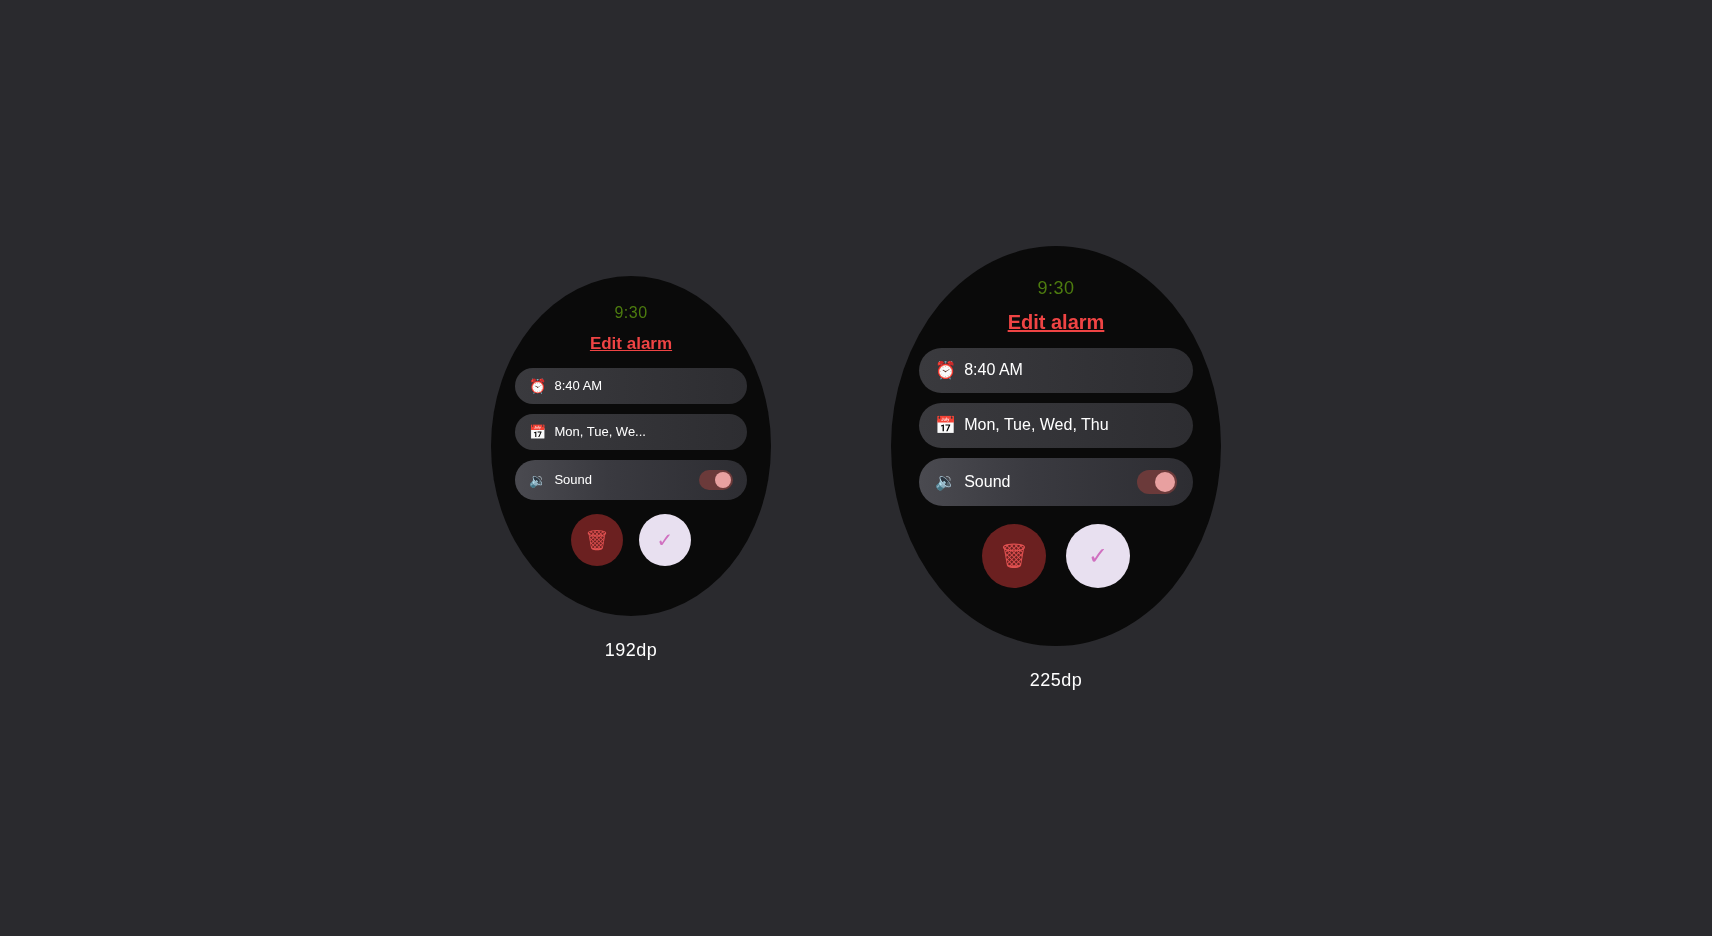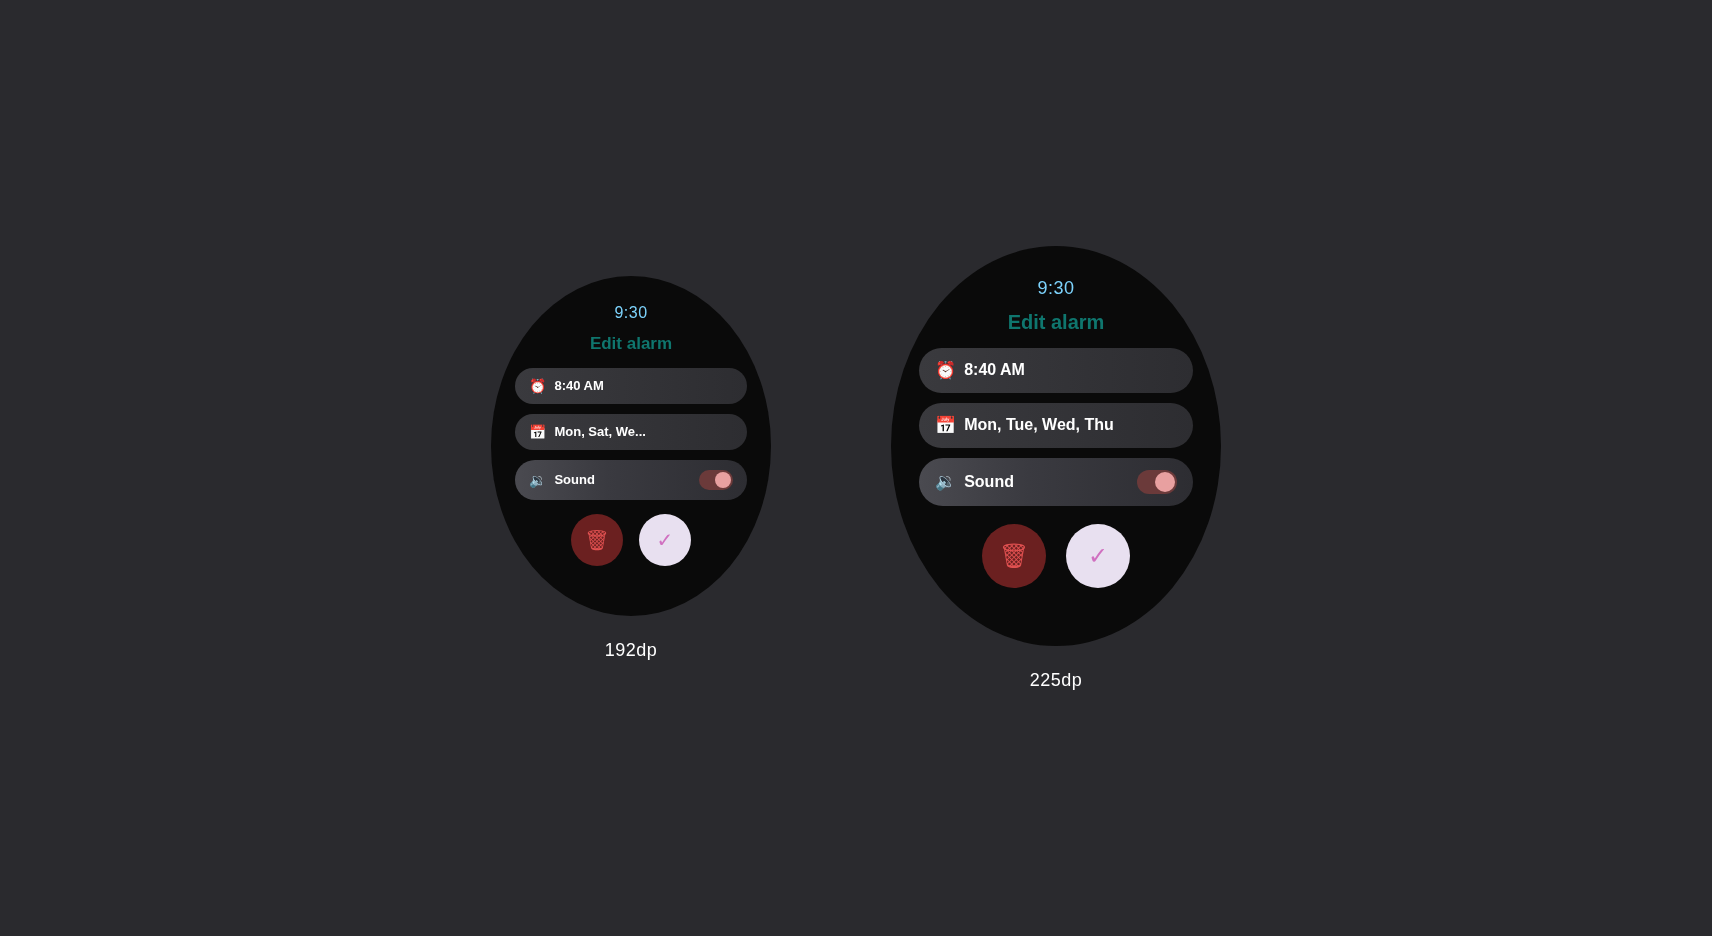--- a/index.html
+++ b/index.html
@@ -36,36 +36,37 @@
       overflow: hidden;
     }
 
     .watch-face.large {
       width: 330px;
       height: 400px;
       padding: 32px 28px 24px;
     }
 
     .time-label {
-      color: #7dd3fc;
+      color: #4d7c0f;
       font-size: 16px;
       font-weight: 400;
       letter-spacing: 0.5px;
       margin-bottom: 2px;
     }
 
     .watch-face.large .time-label {
       font-size: 18px;
     }
 
     .title-label {
-      color: #0f766e;
+      color: #ef4444;
       font-size: 17px;
       font-weight: 700;
       margin-bottom: 4px;
+      text-decoration: underline;
     }
 
     .watch-face.large .title-label {
       font-size: 20px;
     }
 
     .menu-item {
       width: 100%;
       background: linear-gradient(90deg, #3a3a3e 0%, #2d2d31 100%);
       border-radius: 40px;
@@ -87,21 +88,21 @@
       flex-shrink: 0;
     }
 
     .watch-face.large .menu-icon {
       font-size: 17px;
     }
 
     .menu-text {
       color: #ffffff;
       font-size: 13px;
-      font-weight: 700;
+      font-weight: 400;
       flex: 1;
       white-space: nowrap;
       overflow: hidden;
       text-overflow: ellipsis;
     }
 
     .watch-face.large .menu-text {
       font-size: 16px;
     }
 
@@ -208,21 +209,21 @@
     <span class="time-label">9:30</span>
     <span class="title-label">Edit alarm</span>
 
     <div class="menu-item">
       <span class="menu-icon">⏰</span>
       <span class="menu-text">8:40 AM</span>
     </div>
 
     <div class="menu-item">
       <span class="menu-icon">📅</span>
-      <span class="menu-text">Mon, Sat, We...</span>
+      <span class="menu-text">Mon, Tue, We...</span>
     </div>
 
     <div class="menu-item sound-item">
       <span class="menu-icon">🔉</span>
       <span class="menu-text">Sound</span>
       <div class="toggle">
         <div class="toggle-thumb"></div>
       </div>
     </div>
 

